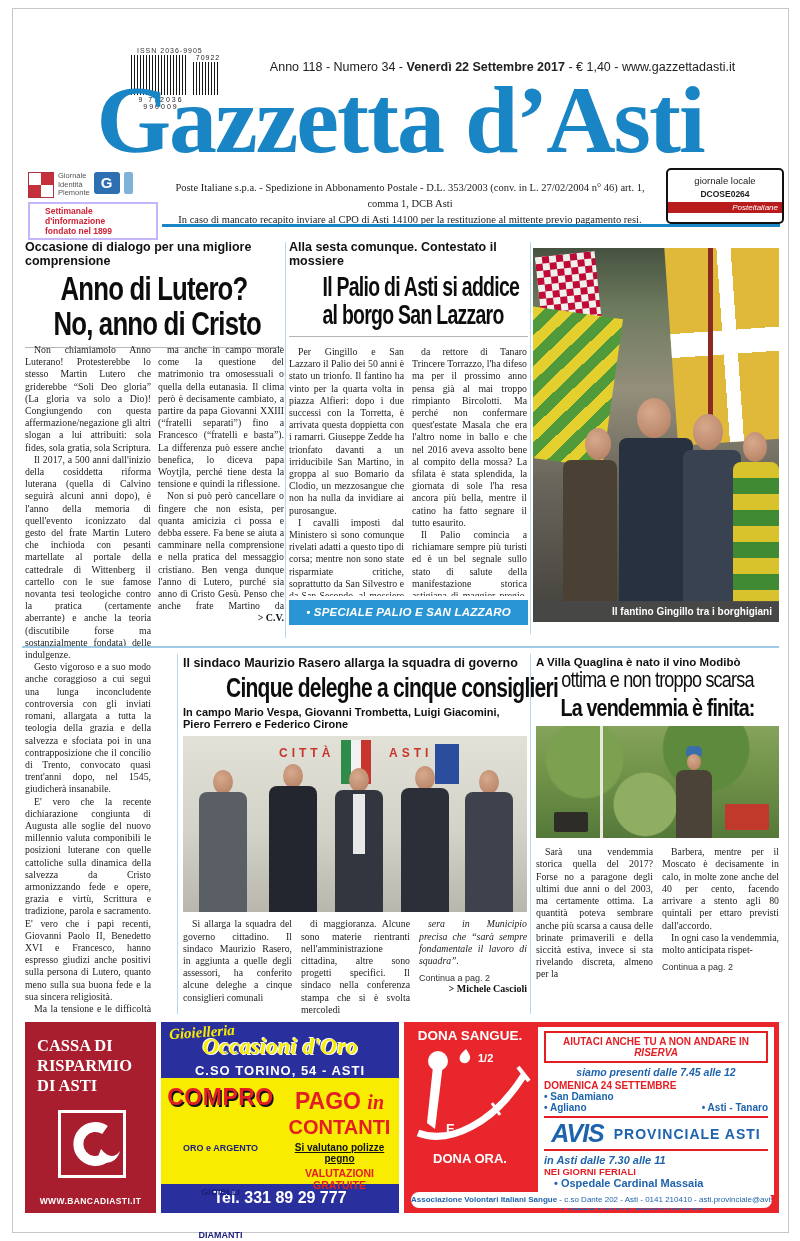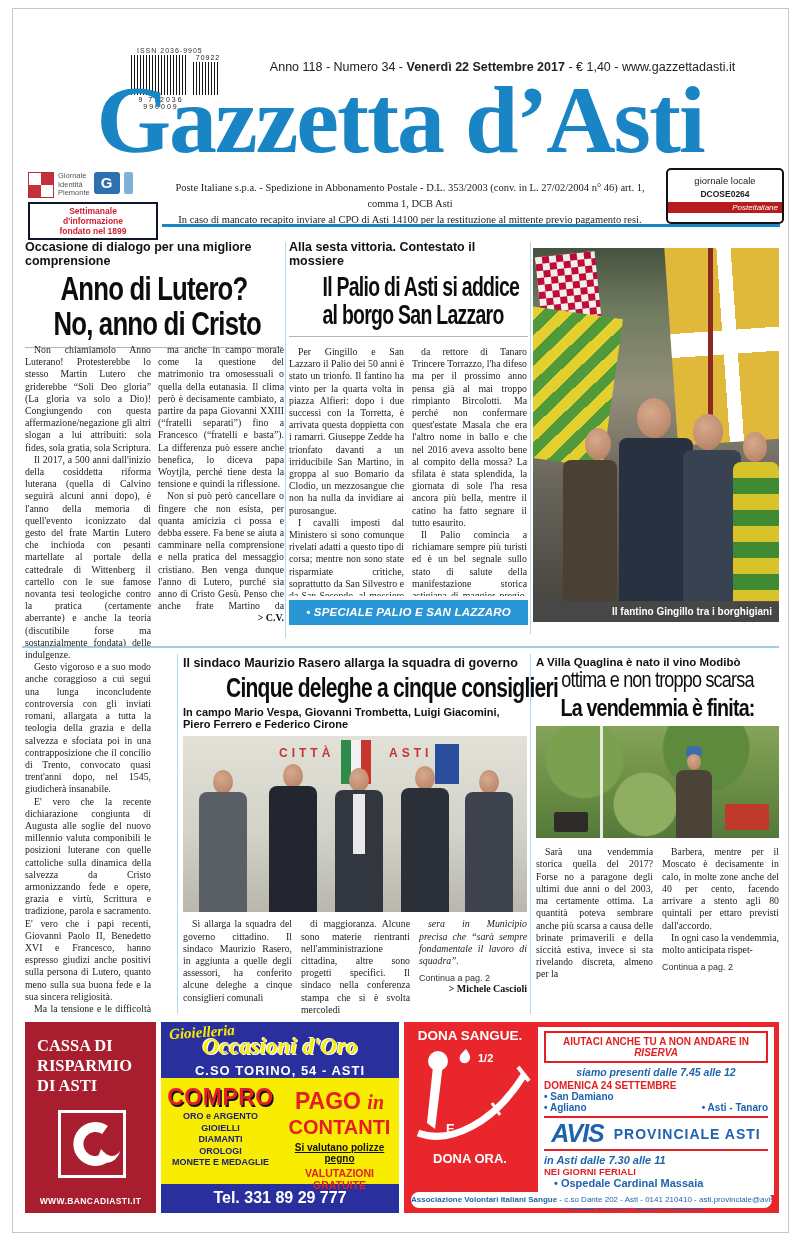--- a/index.html
+++ b/index.html
@@ -15,22 +15,22 @@
   .dateline{font-family:"Liberation Sans",sans-serif;font-size:12.5px;color:#222;text-align:center;}
   .masthead{font-family:"Liberation Serif",serif;font-weight:bold;font-size:96px;line-height:1;
             letter-spacing:-2px;color:#1a85c5;text-align:center;white-space:nowrap;}
 
   
   .gip-txt{font-family:"Liberation Sans",sans-serif;font-size:7.5px;line-height:8.5px;color:#555;}
   .gip-icon{width:24px;height:24px;border:1px solid #b03040;
      background:conic-gradient(#c5303a 0 25%, #fff 0 50%, #c5303a 0 75%, #fff 0);}
   .gip-mark{width:26px;height:22px;background:#2d6fb0;border-radius:3px;color:#fff;
      font-family:"Liberation Sans",sans-serif;font-weight:bold;font-size:15px;text-align:center;line-height:22px;}
-  .tagline{border:2px solid #0f172a;color:#cc2233;font-family:"Liberation Sans",sans-serif;
-     font-weight:bold;font-size:8.5px;line-height:10px;text-align:center;padding:2px 15px;}
+  .tagline{border:2px solid #c4b5fd;color:#cc2233;font-family:"Liberation Sans",sans-serif;
+     font-weight:bold;font-size:8.5px;line-height:10px;text-align:left;padding:2px 15px;}
   .postal{font-size:10.5px;line-height:16px;color:#222;text-align:center;font-family:"Liberation Serif",serif;}
   .stamp{border:2px solid #111;border-radius:5px;text-align:center;font-family:"Liberation Sans",sans-serif;overflow:hidden;}
   .stamp .s1{font-size:9.5px;margin-top:5px;}
   .stamp .s2{font-size:8.5px;font-weight:bold;margin-top:3px;}
   .stamp .s3{background:#b91c1c;color:#fff;font-size:8px;font-style:italic;text-align:right;padding:1px 4px;margin-top:3px;}
   .bluerule{background:#1a85c5;}
 
   
   .kicker{font-family:"Liberation Sans",sans-serif;font-weight:bold;text-align:left;color:#111;}
   .hl{font-family:"Liberation Sans",sans-serif;font-weight:bold;text-align:center;color:#0d0d0d;
@@ -72,21 +72,21 @@
   .ad-cassa{background:#a81e2e;color:#fff;}
   .cassa-t{font-family:"Liberation Serif",serif;font-weight:bold;font-size:16.5px;line-height:1.2;padding:14px 0 0 12px;}
   .cassa-logo{border:3px solid #fff;}
   .cassa-url{font-family:"Liberation Sans",sans-serif;font-weight:bold;font-size:8.5px;text-align:center;letter-spacing:0.4px;}
   .ad-gio{background:#2a2f9e;}
   .gio-script{font-family:"Liberation Serif",serif;font-style:italic;font-weight:bold;color:#f8ec00;}
   .gio-addr{font-family:"Liberation Sans",sans-serif;font-weight:bold;color:#fff;font-size:13px;text-align:center;letter-spacing:1px;}
   .gio-yellow{background:#f8ec00;}
   .gio-compro{font-family:"Liberation Sans",sans-serif;font-weight:bold;color:#e31e24;font-size:23px;
      text-shadow:1.5px 1.5px 0 #111;letter-spacing:0.5px;}
-  .gio-item{font-family:"Liberation Sans",sans-serif;font-weight:bold;color:#1b1f7a;font-size:9px;line-height:11.5px;}
+  .gio-item{font-family:"Liberation Sans",sans-serif;font-weight:bold;color:#1b1f7a;font-size:9px;line-height:11.5px;margin-top:32px;}
   .gio-pago{font-family:"Liberation Sans",sans-serif;font-weight:bold;color:#e31e24;}
   .gio-note1{font-family:"Liberation Sans",sans-serif;font-weight:bold;font-size:10px;color:#111;text-decoration:underline;}
   .gio-note2{font-family:"Liberation Sans",sans-serif;font-weight:bold;font-size:10.5px;color:#e31e24;}
   .gio-tel{font-family:"Liberation Sans",sans-serif;font-weight:bold;color:#fff;font-size:16px;text-align:center;}
   .ad-avis{background:#e8262b;}
   .avis-white{background:#fff;}
   .avis-red{color:#e31e24;}
   .avis-blue{color:#1e63ad;}
   .dona{color:#fff;font-family:"Liberation Sans",sans-serif;font-weight:bold;text-align:center;}
   .avis-head{border:2px solid #e31e24;font-family:"Liberation Sans",sans-serif;font-weight:bold;
@@ -167,21 +167,21 @@
   <div class="abs bodycol" style="left:158px;top:344px;width:126px;height:266px;">
     <p>ma anche in campo morale come la questione del matrimonio tra omosessuali o quella della eutanasia. Il clima però è decisamente cambiato, a partire da papa Giovanni XXIII (“fratelli separati”) fino a Francesco (“fratelli e basta”). La differenza può essere anche benefica, lo diceva papa Woytjla, perché tiene desta la tensione e quindi la riflessione.</p>
     <p>Non si può però cancellare o fingere che non esista, per quanta amicizia ci possa e debba essere. Fa bene se aiuta a camminare nella comprensione e nella pratica del messaggio cristiano. Ben venga dunque l'anno di Lutero, purché sia anno di Cristo Gesù. Penso che anche frate Martino da Wittenberg sarebbe d'accordo.</p>
   </div>
   <div class="abs byline" style="left:158px;top:612px;width:126px;">&gt; C.V.</div>
 
   <div class="abs vrule" style="left:285px;top:242px;height:396px;"></div>
   <div class="abs vrule" style="left:530px;top:242px;height:392px;"></div>
 
   <div class="abs" style="left:289px;top:240px;width:239px;">
-    <div class="kicker" style="font-size:12.5px;">Alla sesta vittoria. Contestato il mossiere</div>
+    <div class="kicker" style="font-size:12.5px;">Alla sesta comunque. Contestato il mossiere</div>
     <div class="hl" style="font-size:27px;margin-top:5px;">
         <div class="cond" style="transform:scaleX(0.72);">Il Palio di Asti si addice</div>
       </div>
     <div class="hl" style="font-size:27px;">
         <div class="cond" style="transform:scaleX(0.72);">al borgo San Lazzaro</div>
       </div>
     <div style="height:1px;background:#b5b5b5;margin-top:6px;"></div>
   </div>
   <div class="abs bodycol" style="left:289px;top:346px;width:115px;height:250px;">
     <p>Per Gingillo e San Lazzaro il Palio dei 50 anni è stato un trionfo. Il fantino ha vinto per la quarta volta in piazza Alfieri: dopo i due successi con la Torretta, è arrivata questa doppietta con i ramarri. Giuseppe Zedde ha trionfato davanti a un irriducibile San Martino, in groppa al suo Bomario da Clodio, un mezzosangue che non ha nulla da invidiare ai purosangue.</p>

